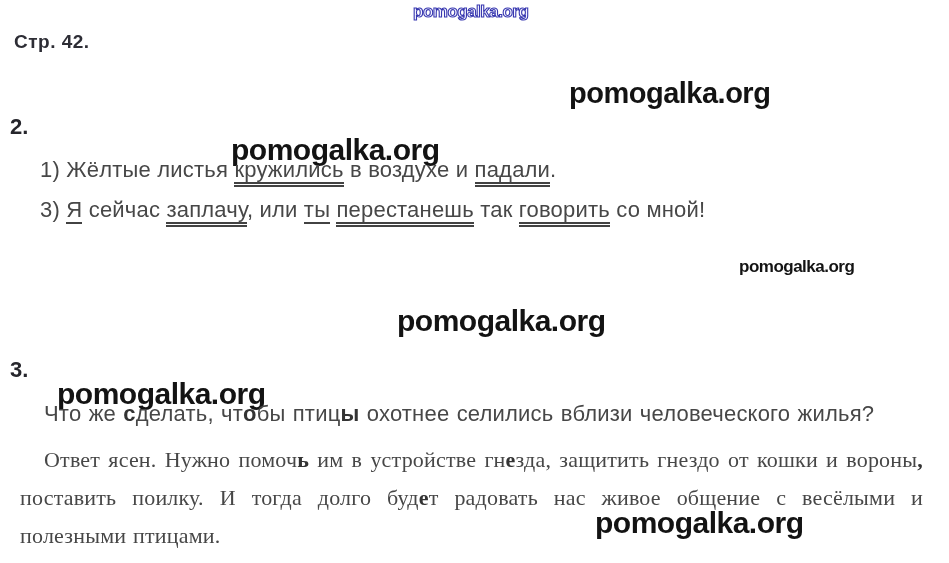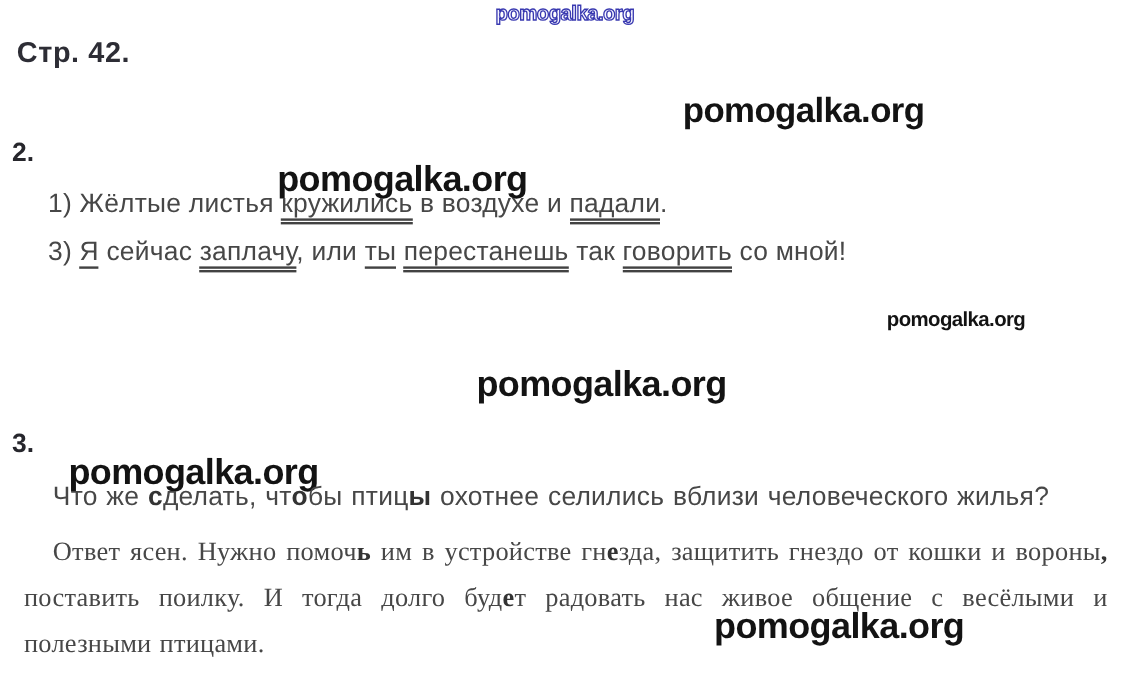--- a/index.html
+++ b/index.html
@@ -8,21 +8,21 @@
     background: #ffffff;
     position: relative;
     overflow: hidden;
     font-family: "Liberation Sans", "DejaVu Sans", sans-serif;
     color: #474747;
   }
 
   
   .page-title {
     position: absolute; left: 14px; top: 31px;
-    font-size: 24px; font-weight: 700; color: #2d2d35;
+    font-size: 19px; font-weight: 700; color: #2d2d35;
     letter-spacing: 0.5px;
   }
   .sec-num {
     position: absolute;
     font-size: 22px; font-weight: 700; color: #26262c;
   }
   #sec2-num { left: 10px; top: 114px; }
   #sec3-num { left: 10px; top: 357px; }
 
   

